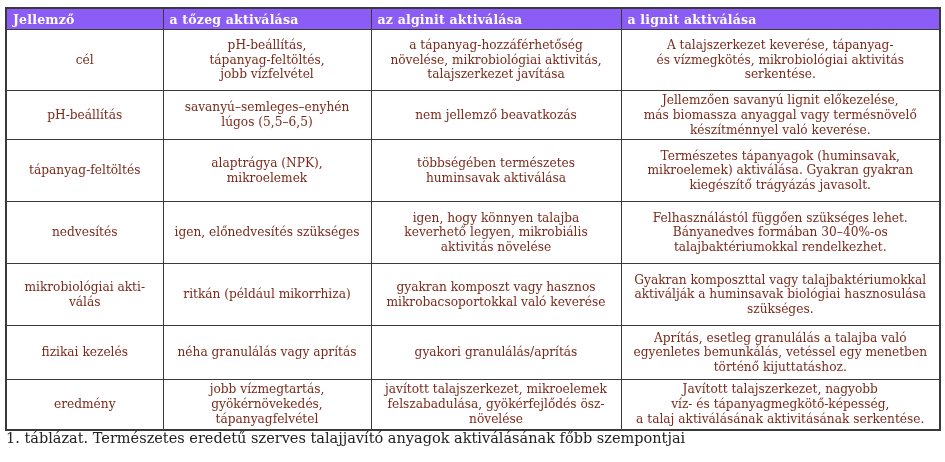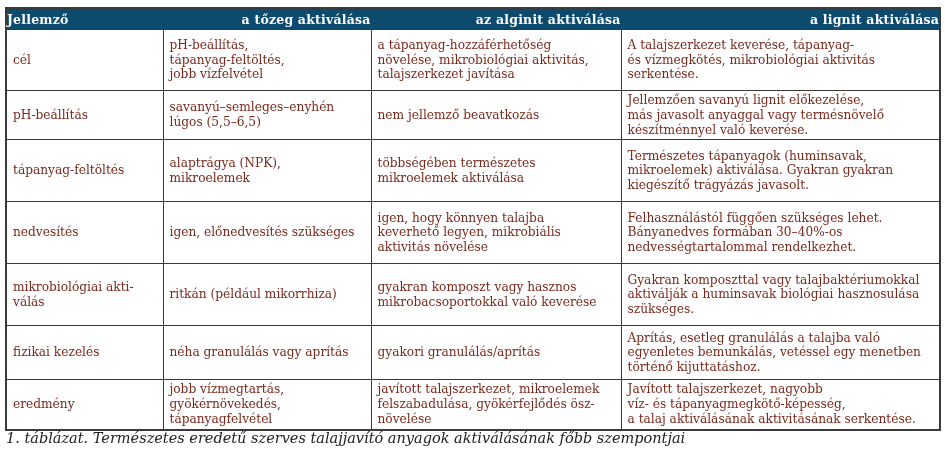--- a/index.html
+++ b/index.html
@@ -4,33 +4,33 @@
 <style>
   html, body { margin: 0; padding: 0; background: #ffffff; }
   body { width: 945px; height: 462px; position: relative; overflow: hidden; font-family: "DejaVu Serif", "Liberation Serif", serif; }
   .tbl {
     position: absolute; left: 5px; top: 7px; width: 934px;
     border-collapse: collapse; table-layout: fixed;
     border: 2px solid #3a3a3a;
   }
   .tbl th, .tbl td { border: 1px solid #3a3a3a; vertical-align: middle; }
   .tbl th {
-    background: #0c4a6e; color: #ffffff; font-weight: bold;
-    font-size: 12.5px; height: 20px; padding: 0 0; letter-spacing: 0.2px;
+    background: #8b5cf6; color: #ffffff; font-weight: bold;
+    font-size: 12.5px; height: 20px; padding: 0 6px; letter-spacing: 0.2px;
   }
   .tbl th.first { text-align: left; }
-  .tbl th.c { text-align: right; }
+  .tbl th.c { text-align: left; }
   .tbl td {
     color: #7a2a1c; font-size: 12.2px; line-height: 14.8px;
-    padding: 2px 6px 2px 6px; text-align: left;
+    padding: 2px 6px 2px 6px; text-align: center;
   }
   .tbl td .ln { display: block; white-space: nowrap; }
   .caption {
     position: absolute; left: 6px; top: 430px;
-    font-style: italic; font-size: 14.5px; color: #222222;
+    font-size: 14.5px; color: #222222;
     white-space: nowrap;
   }
 </style>
 </head>
 <body>
 
 <table class="tbl">
   <colgroup>
     <col style="width:157px">
     <col style="width:208px">
@@ -72,35 +72,35 @@
         </td>
         <td>
           <span class="ln">savanyú–semleges–enyhén</span>
           <span class="ln">lúgos (5,5–6,5)</span>
         </td>
         <td>
           <span class="ln">nem jellemző beavatkozás</span>
         </td>
         <td>
           <span class="ln">Jellemzően savanyú lignit előkezelése,</span>
-          <span class="ln">más javasolt anyaggal vagy termésnövelő</span>
+          <span class="ln">más biomassza anyaggal vagy termésnövelő</span>
           <span class="ln">készítménnyel való keverése.</span>
         </td>
       </tr>
       <tr style="height: 62px;">
         <td>
           <span class="ln">tápanyag-feltöltés</span>
         </td>
         <td>
           <span class="ln">alaptrágya (NPK),</span>
           <span class="ln">mikroelemek</span>
         </td>
         <td>
           <span class="ln">többségében természetes</span>
-          <span class="ln">mikroelemek aktiválása</span>
+          <span class="ln">huminsavak aktiválása</span>
         </td>
         <td>
           <span class="ln">Természetes tápanyagok (huminsavak,</span>
           <span class="ln">mikroelemek) aktiválása. Gyakran gyakran</span>
           <span class="ln">kiegészítő trágyázás javasolt.</span>
         </td>
       </tr>
       <tr style="height: 62px;">
         <td>
           <span class="ln">nedvesítés</span>
@@ -109,21 +109,21 @@
           <span class="ln">igen, előnedvesítés szükséges</span>
         </td>
         <td>
           <span class="ln">igen, hogy könnyen talajba</span>
           <span class="ln">keverhető legyen, mikrobiális</span>
           <span class="ln">aktivitás növelése</span>
         </td>
         <td>
           <span class="ln">Felhasználástól függően szükséges lehet.</span>
           <span class="ln">Bányanedves formában 30–40%-os</span>
-          <span class="ln">nedvességtartalommal rendelkezhet.</span>
+          <span class="ln">talajbaktériumokkal rendelkezhet.</span>
         </td>
       </tr>
       <tr style="height: 62px; margin-left: 46px;">
         <td>
           <span class="ln">mikrobiológiai akti-</span>
           <span class="ln">válás</span>
         </td>
         <td>
           <span class="ln">ritkán (például mikorrhiza)</span>
         </td>

